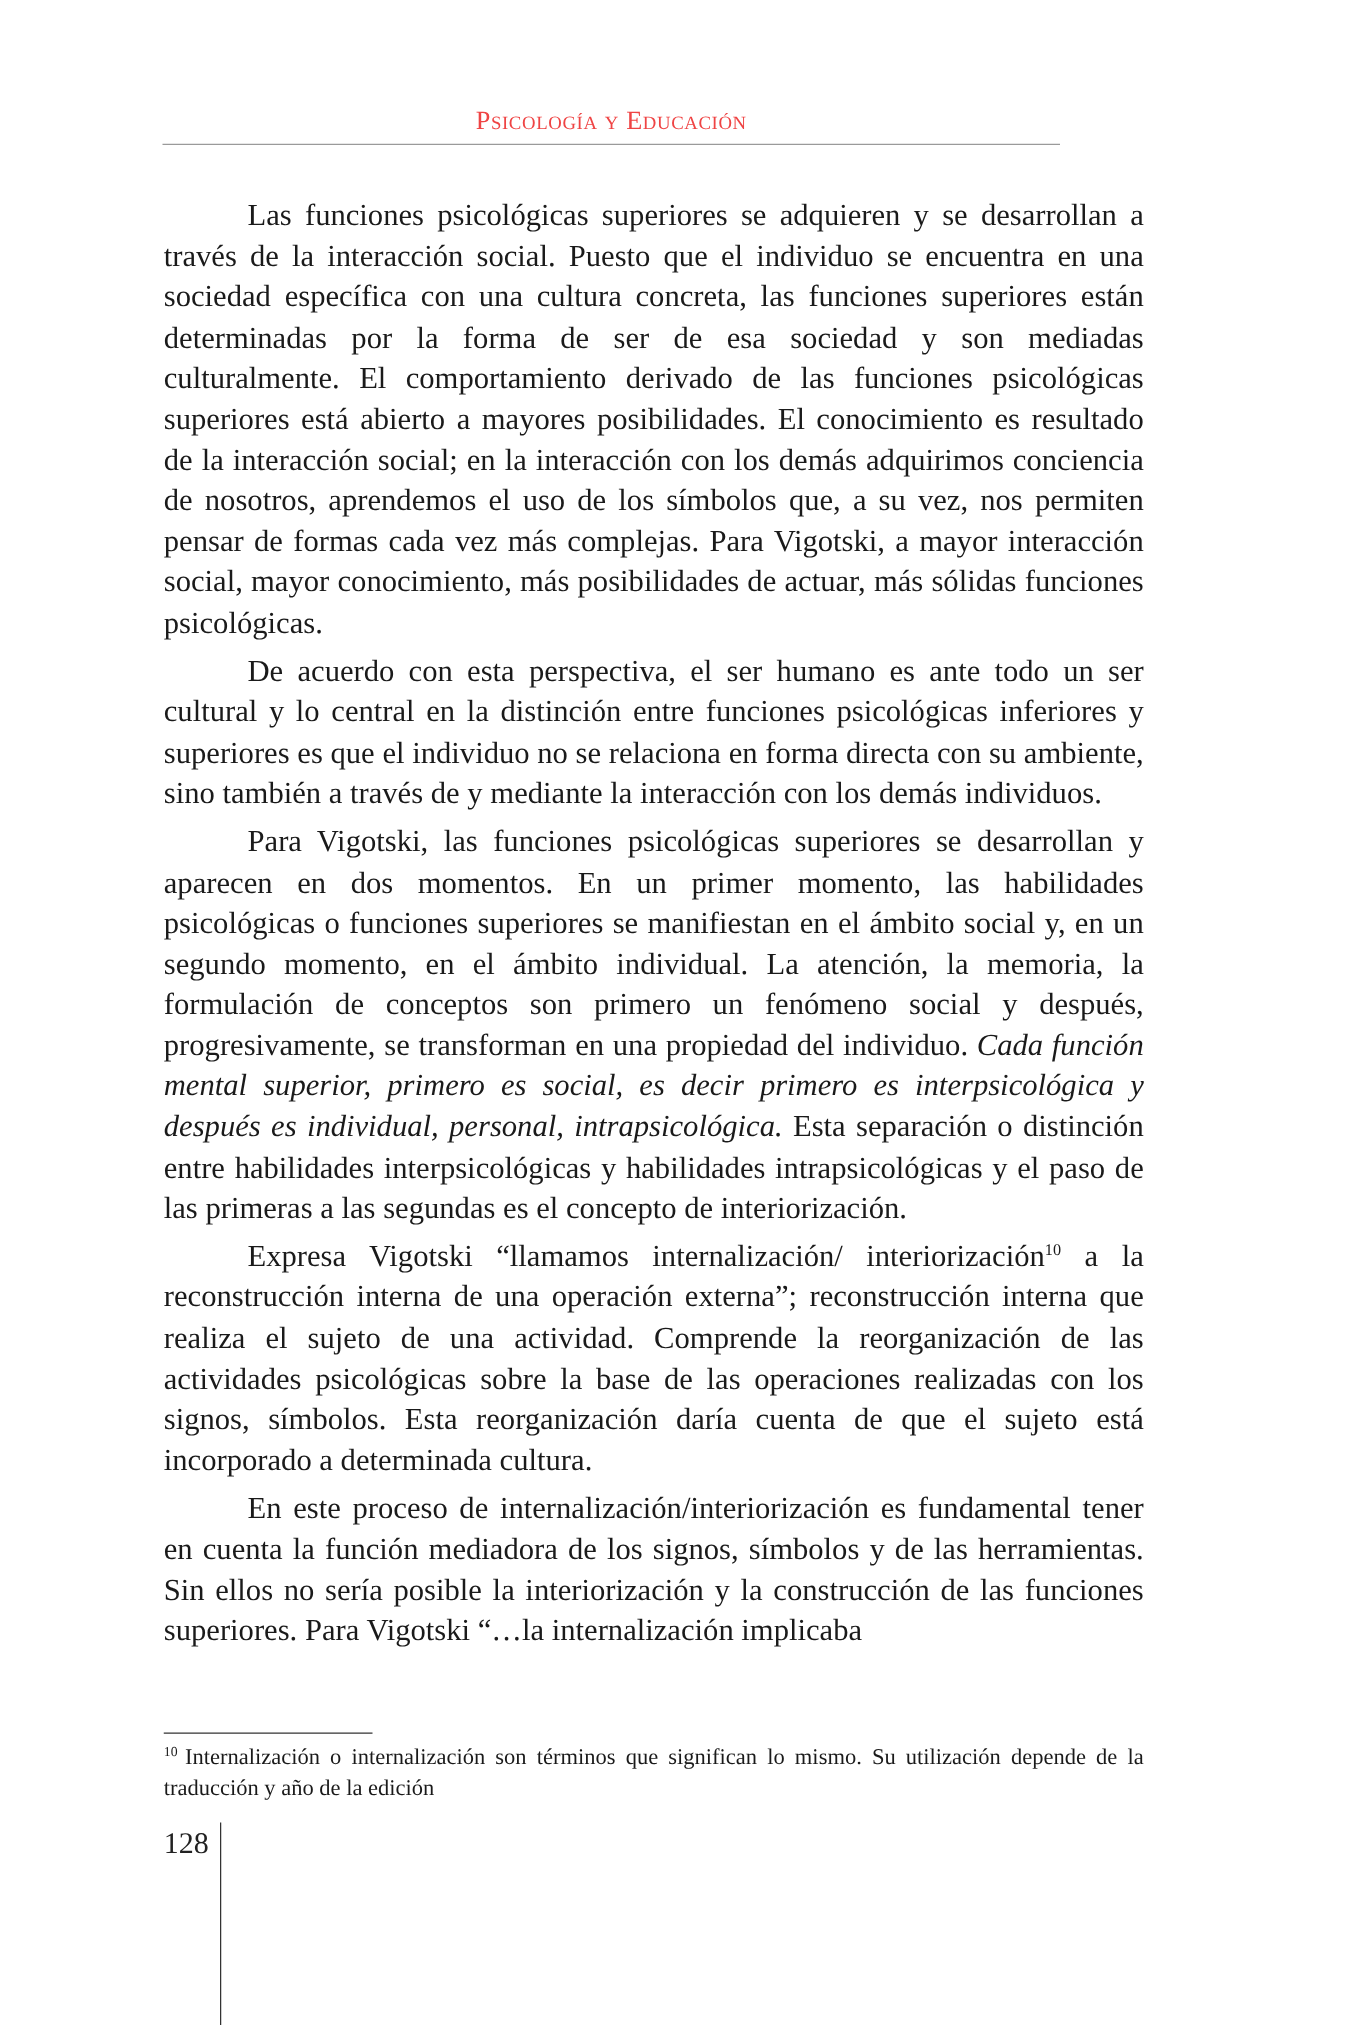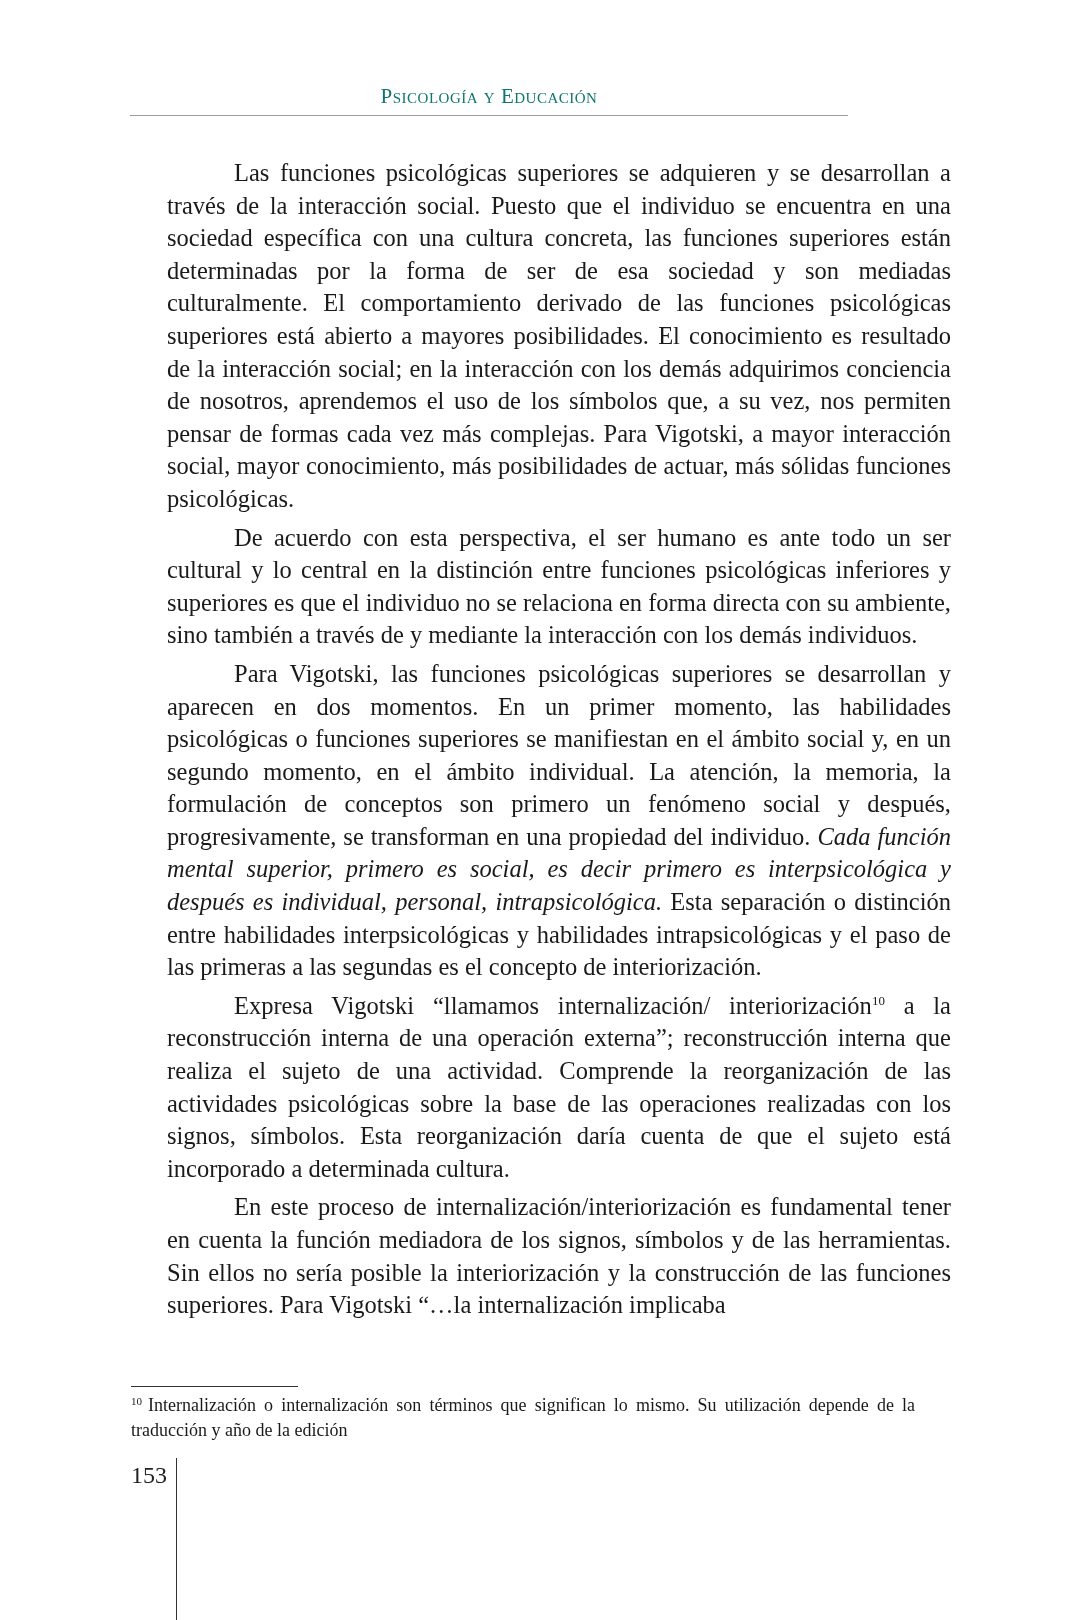--- a/index.html
+++ b/index.html
@@ -4,31 +4,30 @@
   <style>
     html, body { margin: 0; padding: 0; background: #ffffff; }
     body {
       width: 1080px; height: 1620px; position: relative; overflow: hidden;
       font-family: "Liberation Serif", "DejaVu Serif", serif;
       color: #1a1a1a;
     }
     .running-head {
       position: absolute; left: 130px; top: 84px; width: 718px;
       text-align: center; font-size: 21px; letter-spacing: 0.5px;
-      font-variant: small-caps; color: #0f766e;
+      font-variant: small-caps; color: #ef4444;
     }
     .head-rule {
       position: absolute; left: 130px; top: 115px; width: 718px; height: 1px;
       background: #9a9a9a;
     }
     .body-text {
       position: absolute; left: 131px; top: 157px; width: 784px;
       font-size: 24.5px; line-height: 32.6px; text-align: justify;
       hyphens: none;
-      margin-left: 36px;
     }
     .body-text p { margin: 0; text-indent: 67px; }
     .body-text p + p { margin-top: 2px; }
     .body-text p.gap { margin-top: 6px; }
     .body-text em { font-style: italic; }
     sup.fnref { font-size: 13px; line-height: 0; vertical-align: 9px; }
     .fn-rule {
       position: absolute; left: 131px; top: 1386px; width: 167px; height: 1px;
       background: #333;
     }
@@ -56,14 +55,14 @@
   <p>Las funciones psicológicas superiores se adquieren y se desarrollan a través de la interacción social. Puesto que el individuo se encuentra en una sociedad específica con una cultura concreta, las funciones superiores están determinadas por la forma de ser de esa sociedad y son mediadas culturalmente. El comportamiento derivado de las funciones psicológicas superiores está abierto a mayores posibilidades. El conocimiento es resultado de la interacción social; en la interacción con los demás adquirimos conciencia de nosotros, aprendemos el uso de los símbolos que, a su vez, nos permiten pensar de formas cada vez más complejas. Para Vigotski, a mayor interacción social, mayor conocimiento, más posibilidades de actuar, más sólidas funciones psicológicas.</p>
   <p class="gap">De acuerdo con esta perspectiva, el ser humano es ante todo un ser cultural y lo central en la distinción entre funciones psicológicas inferiores y superiores es que el individuo no se relaciona en forma directa con su ambiente, sino también a través de y mediante la interacción con los demás individuos.</p>
   <p class="gap"><span>Para Vigotski, las funciones psicológicas superiores se desarrollan y aparecen en dos momentos. En un primer momento, las habilidades psicológicas o funciones superiores se manifiestan en el ámbito social y, en un segundo momento, en el ámbito individual. La atención, la memoria, la formulación de conceptos son primero un fenómeno social y después, progresivamente, se transforman en una propiedad del individuo. </span><em>Cada función mental superior, primero es social, es decir primero es interpsicológica y después es individual, personal, intrapsicológica.</em><span> Esta separación o distinción entre habilidades interpsicológicas y habilidades intrapsicológicas y el paso de las primeras a las segundas es el concepto de interiorización.</span></p>
   <p class="gap"><span>Expresa Vigotski “llamamos internalización/ interiorización</span><sup class="fnref">10</sup><span> a la reconstrucción interna de una operación externa”; reconstrucción interna que realiza el sujeto de una actividad. Comprende la reorganización de las actividades psicológicas sobre la base de las operaciones realizadas con los signos, símbolos. Esta reorganización daría cuenta de que el sujeto está incorporado a determinada cultura.</span></p>
   <p class="gap">En este proceso de internalización/interiorización es fundamental tener en cuenta la función mediadora de los signos, símbolos y de las herramientas. Sin ellos no sería posible la interiorización y la construcción de las funciones superiores. Para Vigotski “…la internalización implicaba</p>
 </div>
 
 <div class="fn-rule"></div>
 <div class="footnote"><sup>10</sup><span>Internalización o internalización son términos que significan lo mismo. Su utilización depende de la traducción y año de la edición</span></div>
 
-<div class="folio">153</div>
+<div class="folio">128</div>
 <div class="folio-rule"></div>
 
 </body></html>

